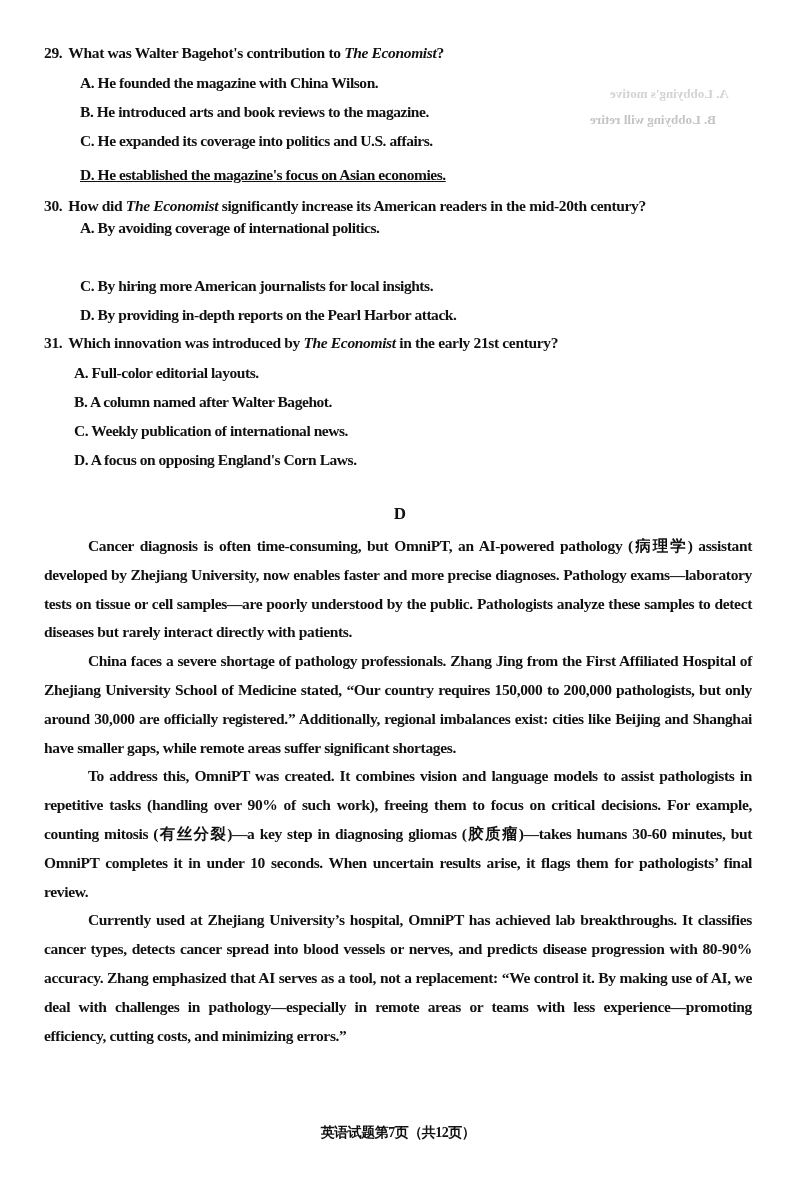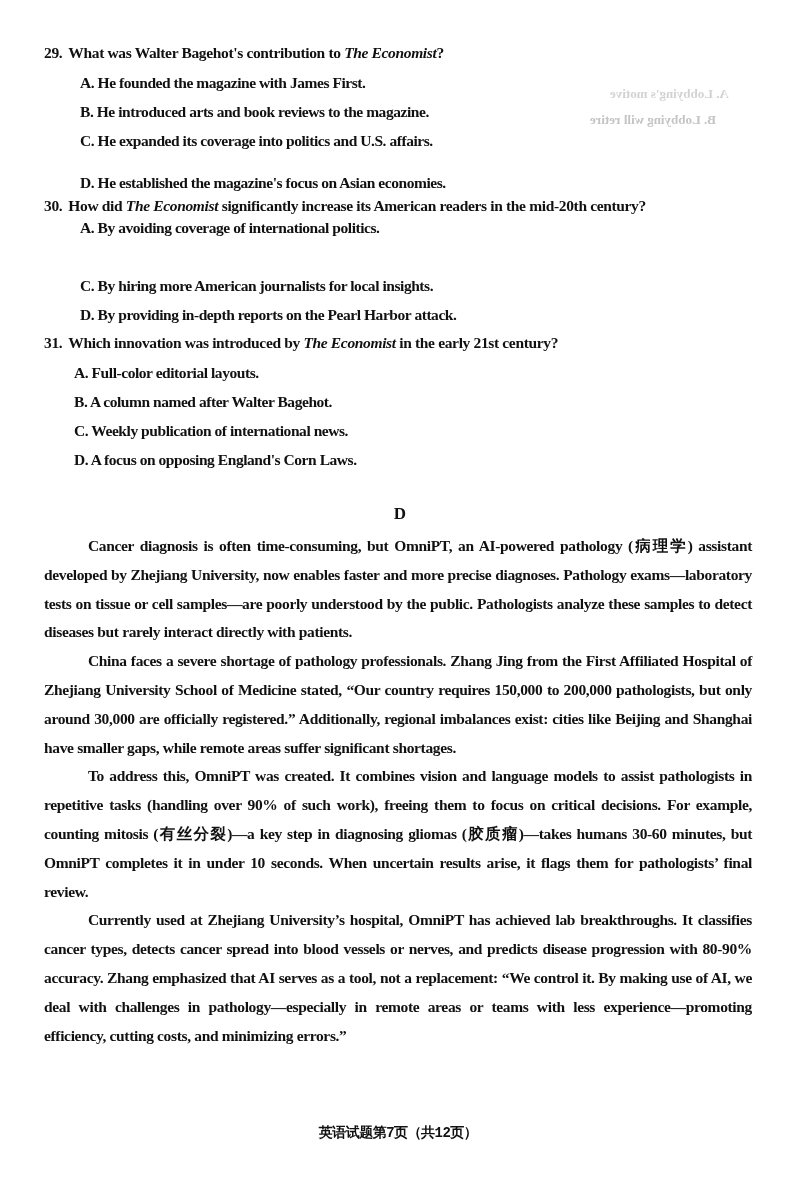--- a/index.html
+++ b/index.html
@@ -74,39 +74,39 @@
       text-indent: 44px;
     }
     .footer {
       position: absolute;
       left: 0;
       width: 796px;
       top: 1124px;
       text-align: center;
       font-size: 14px;
       font-weight: bold;
-      font-family: Liberation Mono, monospace;
+      font-family: Liberation Serif, serif;
       letter-spacing: -0.5px;
     }
   </style>
 </head>
 <body>
 
 <div class="page">
 
   <div class="bleed" style="left:610px; top:86px;">A. Lobbying's motive</div>
   <div class="bleed" style="left:590px; top:112px; color:#b5b5b5;">B. Lobbying will retire</div>
 
   <div class="q" style="top:44px;">
     <span class="num">29.</span><span>What was Walter Bagehot's contribution to </span><span class="ital">The Economist</span><span>?</span>
   </div>
-  <div class="opt" style="top:74px;">A. He founded the magazine with James First.</div>
+  <div class="opt" style="top:74px;">A. He founded the magazine with China Wilson.</div>
   <div class="opt" style="top:132px;">C. He expanded its coverage into politics and U.S. affairs.</div>
   <div class="opt" style="top:103px;">B. He introduced arts and book reviews to the magazine.</div>
-  <div class="opt" style="top:174px;">D. He established the magazine's focus on Asian economies.</div>
+  <div class="opt" style="top:166px;text-decoration:underline;">D. He established the magazine's focus on Asian economies.</div>
 
   <div class="q" style="top:197px;">
     <span class="num">30.</span><span>How did </span><span class="ital">The Economist</span><span> significantly increase its American readers in the mid-20th century?</span>
   </div>
   <div class="opt" style="top:219px;">A. By avoiding coverage of international politics.</div>
   <div class="opt" style="top:277px;">C. By hiring more American journalists for local insights.</div>
   <div class="opt" style="top:306px;">D. By providing in-depth reports on the Pearl Harbor attack.</div>
 
   <div class="q" style="top:334px;">
     <span class="num">31.</span><span>Which innovation was introduced by </span><span class="ital">The Economist</span><span> in the early 21st century?</span>

